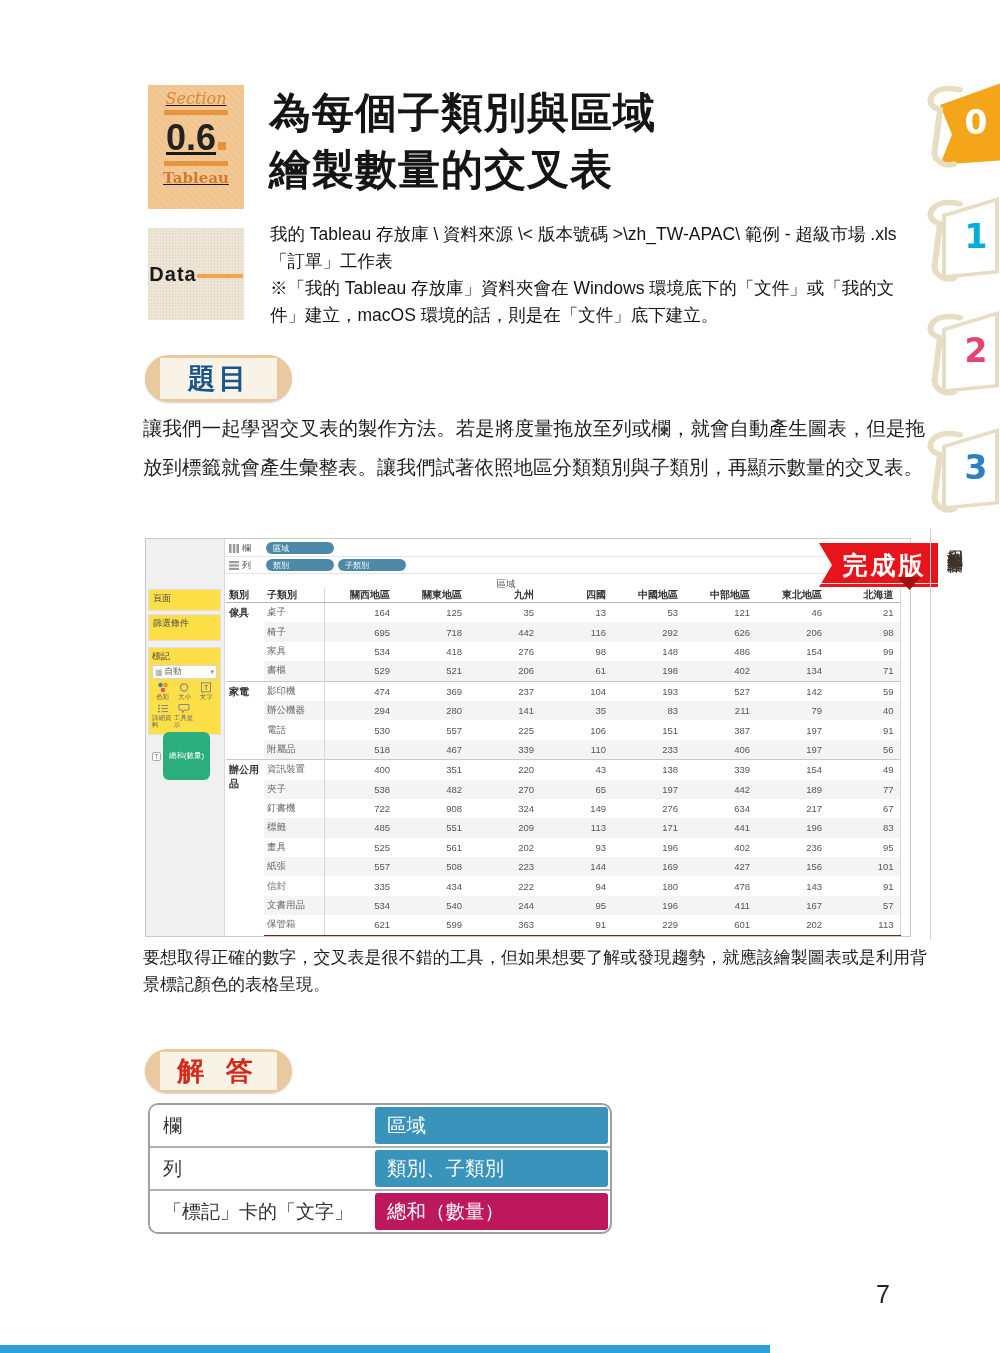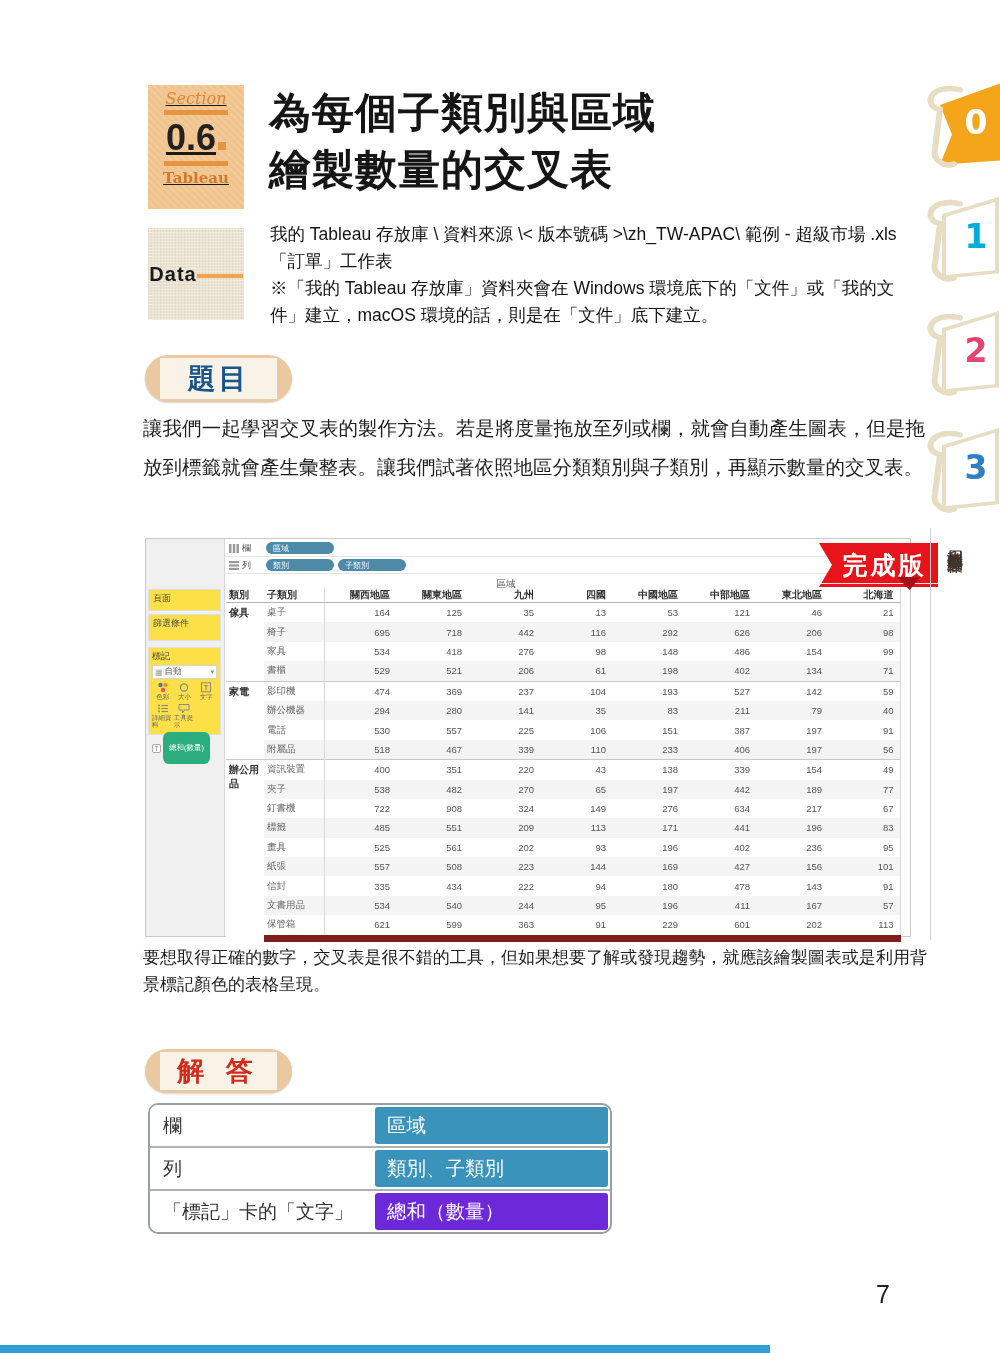--- a/index.html
+++ b/index.html
@@ -58,21 +58,21 @@
          display:flex;align-items:center;gap:2px;padding:0 2px;background:#fff;}
   .sp-dd-ic{font-size:8px;color:#999;}
   .sp-dd-caret{margin-left:auto;font-size:7px;color:#888;}
   .sp-btns{display:grid;grid-template-columns:repeat(3,1fr);margin-top:2px;row-gap:1px;}
   .sp-btn{display:flex;flex-direction:column;align-items:center;font-size:6.5px;color:#666;line-height:7px;padding:1px 0;}
   .sp-btn svg{display:block;}
   .sp-pill-row{display:flex;align-items:center;gap:2px;margin-top:3px;}
   .sp-pill-ic{width:9px;height:9px;border:1px solid #aaa;font-size:6.5px;color:#777;display:flex;
               align-items:center;justify-content:center;border-radius:2px;background:#fff;box-sizing:border-box;}
   .sp-pill{height:16px;background:#2bad7d;border-radius:6px;color:#fff;font-size:7.5px;
-           display:flex;align-items:center;padding:8px 6px;}
+           display:flex;align-items:center;padding:16px 6px;}
 
   .sp-shelf{position:absolute;left:79px;right:1px;height:16px;background:#fff;border-bottom:1px solid #e6e6e6;
             display:flex;align-items:center;}
   .shelf-cols{top:1px;}
   .shelf-rows{top:18px;}
   .shelf-ic{margin-left:4px;display:flex;}
   .shelf-lab{font-size:9px;color:#555;margin-left:3px;width:24px;}
   .pill{height:12px;min-width:68px;background:#4d8aa8;border-radius:6px;color:#fff;font-size:8px;
         display:flex;align-items:center;padding:0 7px;margin-right:4px;box-sizing:border-box;}
 
@@ -83,42 +83,42 @@
   .xtab th.cat-h,.xtab th.sub-h{text-align:left;padding-left:3px;}
   .xtab th.reg{text-align:right;padding-right:6px;}
   .xtab td{height:19.4px;padding:0;font-size:9.5px;color:#555;}
   .xtab td.cat{font-size:10px;font-weight:bold;color:#333;vertical-align:top;padding:3px 0 0 3px;background:#fff;}
   .xtab td.sub{color:#666;padding-left:3px;}
   .xtab td.v{text-align:right;padding-right:6px;}
   .xtab .fv{border-left:1px solid #d8d8d8;}
   .xtab .lv{border-right:1px solid #d8d8d8;}
   .xtab tr.even td{background:#f4f4f4;}
   .xtab tr.grp td{border-top:1px solid #c9c9c9;}
-  .xtab tr:last-child td{border-bottom:7px solid #7f1d1d;}
+  .xtab tr:last-child td{border-bottom:1px solid #7f1d1d;}
 
   
   .ribbon{position:absolute;left:819px;top:543px;width:119px;height:44px;background:#e8141b;
           clip-path:polygon(0 0,100% 0,100% 100%,0 100%,13px 50%);
           display:flex;align-items:center;justify-content:center;padding-left:12px;box-sizing:border-box;}
   .ribbon span{color:#fff;font-size:25px;font-weight:bold;letter-spacing:3px;}
   .ribbon::after{content:"";position:absolute;left:0;right:0;bottom:3px;height:1.5px;background:rgba(255,255,255,.85);}
   .ribbon-fold{position:absolute;left:897px;top:577px;width:23px;height:13px;background:#a50e12;
                clip-path:polygon(0 0,100% 0,55% 100%);}
 
   
   .ans-table{position:absolute;left:148px;top:1103px;width:460px;border:2px solid #9aa0a2;border-radius:10px;
              overflow:hidden;background:#fff;}
   .ans-row{display:flex;height:41px;align-items:stretch;}
   .ans-row + .ans-row{border-top:2px solid #aeb2b4;}
   .ans-label{width:225px;display:flex;align-items:center;padding-left:13px;font-size:19px;color:#333;
              box-sizing:border-box;background:#fff;}
   .ans-value{flex:1;display:flex;align-items:center;padding-left:12px;font-size:19.5px;color:#fff;
              margin:2px 2px 2px 0;border-radius:3px;}
   .ans-value.blue{background:#3a93bb;}
-  .ans-value.green{background:#6d28d9;}
+  .ans-value.green{background:#be185d;}
 
   
   .side-tab{position:absolute;left:922px;width:78px;height:100px;}
   .side-tab svg{position:absolute;left:0;top:0;}
   .tab-num{position:absolute;left:34px;top:50%;transform:translateY(-50%);width:40px;text-align:center;
            font-size:33px;font-weight:bold;font-family:"DejaVu Sans",sans-serif;}
   .v-rule{position:absolute;left:930px;top:528px;width:1px;height:412px;background:#d0d0d0;}
   .v-text{position:absolute;left:944px;top:537px;writing-mode:vertical-rl;font-size:16px;
           letter-spacing:1px;color:#3f332b;}
 

